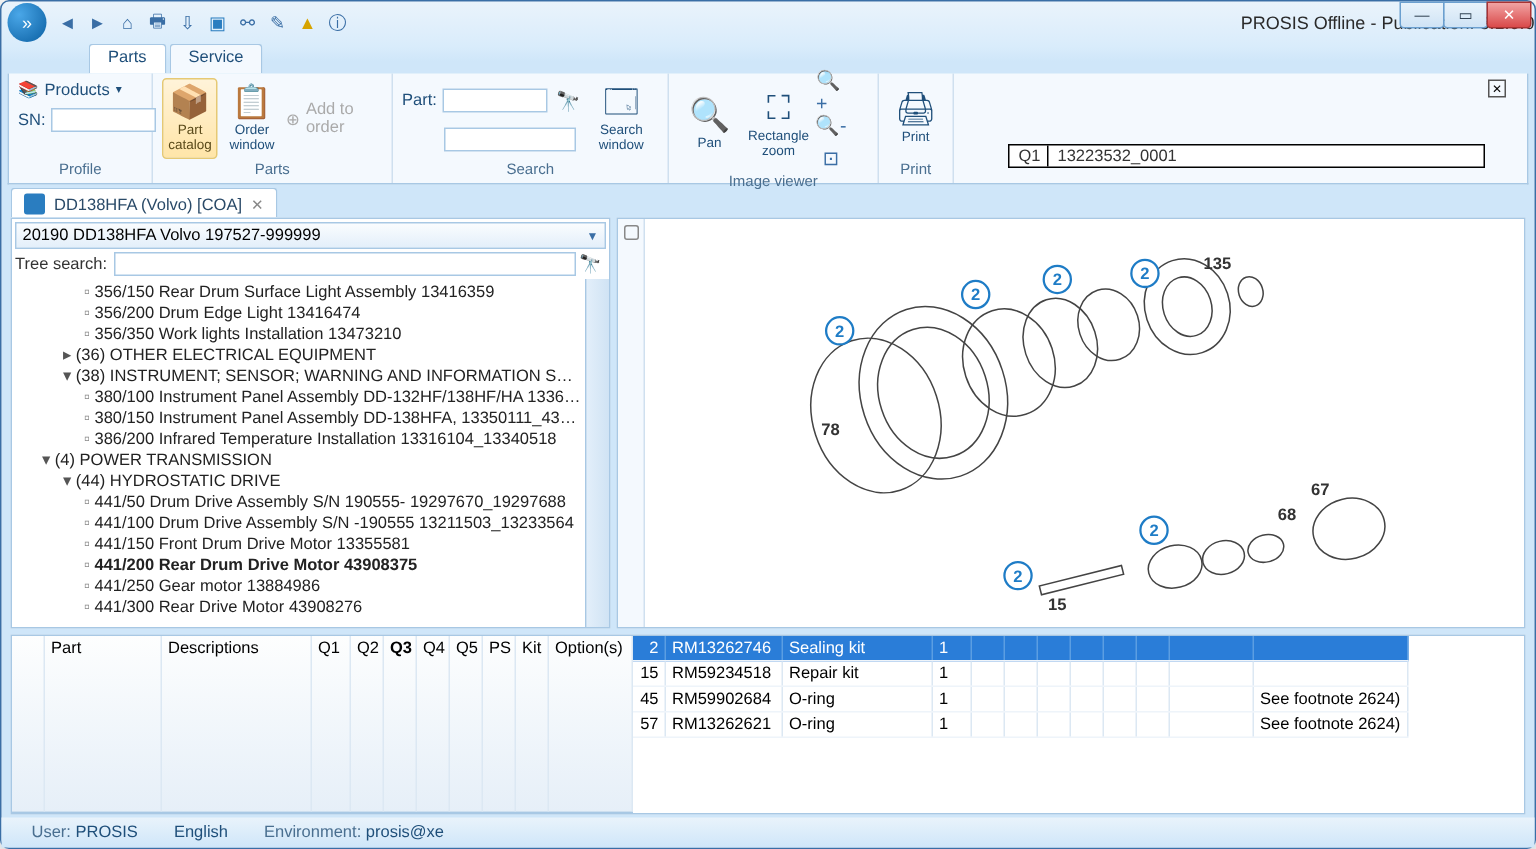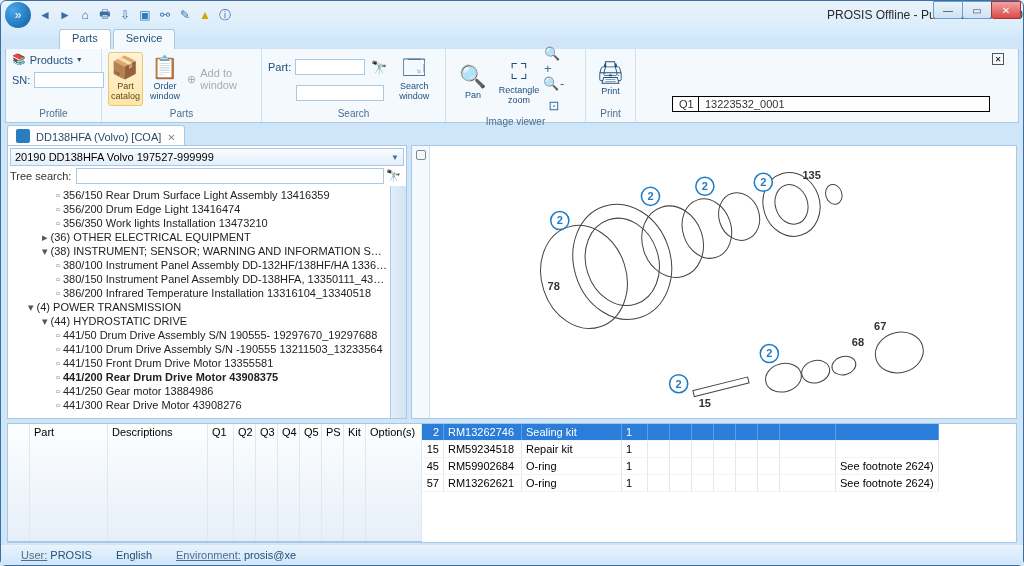--- a/index.html
+++ b/index.html
@@ -69,24 +69,24 @@
 .callout { fill:#fff; stroke:#1e7cc6; stroke-width:1.5;}
 .calltxt { font-size:11px; fill:#1e7cc6; font-weight:bold; text-anchor:middle; dominant-baseline:middle; font-family:Arial;}
 .shape { stroke:#444; stroke-width:1; fill:none;}
 
 .grid { height:120px; margin:0 6px 2px 6px; border:1px solid #a8c8e4; background:#fff; display:flex; font-size:11px;}
 .ghead { display:flex; background:linear-gradient(#fdfefe,#e6eff8); border-bottom:1px solid #a8c8e4;}
 .ghead div, .grow div { padding:2px 4px; border-right:1px solid #dce8f3; overflow:hidden; white-space:nowrap;}
 .grow { display:flex; border-bottom:1px solid #eef4fa;}
 .grow.sel { background:#2a7dd8; color:#fff;}
 .grow.sel div { border-right-color:#5b9ee2;}
-.c-n{width:22px;text-align:right;} .c-p{width:78px;} .c-d{width:100px;} .c-q1{width:26px;} .c-q2{width:22px;} .c-q3{width:22px;} .c-q4{width:22px;} .c-q5{width:22px;} .c-ps{width:22px;} .c-k{width:22px;} .c-o{width:56px;} .c-r{flex:1;}
+.c-n{width:22px;text-align:right;} .c-p{width:78px;} .c-d{width:100px;} .c-q1{width:26px;} .c-q2{width:22px;} .c-q3{width:22px;font-weight:bold;} .c-q4{width:22px;} .c-q5{width:22px;} .c-ps{width:22px;} .c-k{width:22px;} .c-o{width:56px;} .c-r{flex:1;}
 
 .status { height:20px; background:linear-gradient(#e9f3fb,#cfe6f9); font-size:11px; color:#1f4f7a; display:flex; align-items:center; gap:24px; padding:0 20px;}
-.status span.l { color:#4a6f90;text-decoration:underline;}
+.status span.l { color:#4a6f90;}
 </style>
 </head>
 <body>
 
 <div class="window">
 
   <div class="titlebar">
     <div class="app-icon">»</div>
     <div class="qat">
       <span>◄</span>
@@ -135,21 +135,21 @@
             <div>Part
 catalog</div>
           </div>
         <div class="bigbtn plain">
             <div class="ico">📋</div>
             <div>Order
 window</div>
           </div>
         <div class="smallfield" style="color:#aaa">
             <span>⊕</span>
-            <span>Add to window</span>
+            <span>Add to order</span>
           </div>
       </div>
       <div class="caption">Parts</div>
     </div>
     <div class="group" style="width:184px">
       <div class="row">
         <div style="display:flex;flex-direction:column;gap:4px">
           <div class="smallfield">
               <span>Part:</span>
               <input class="partselect" style="">

